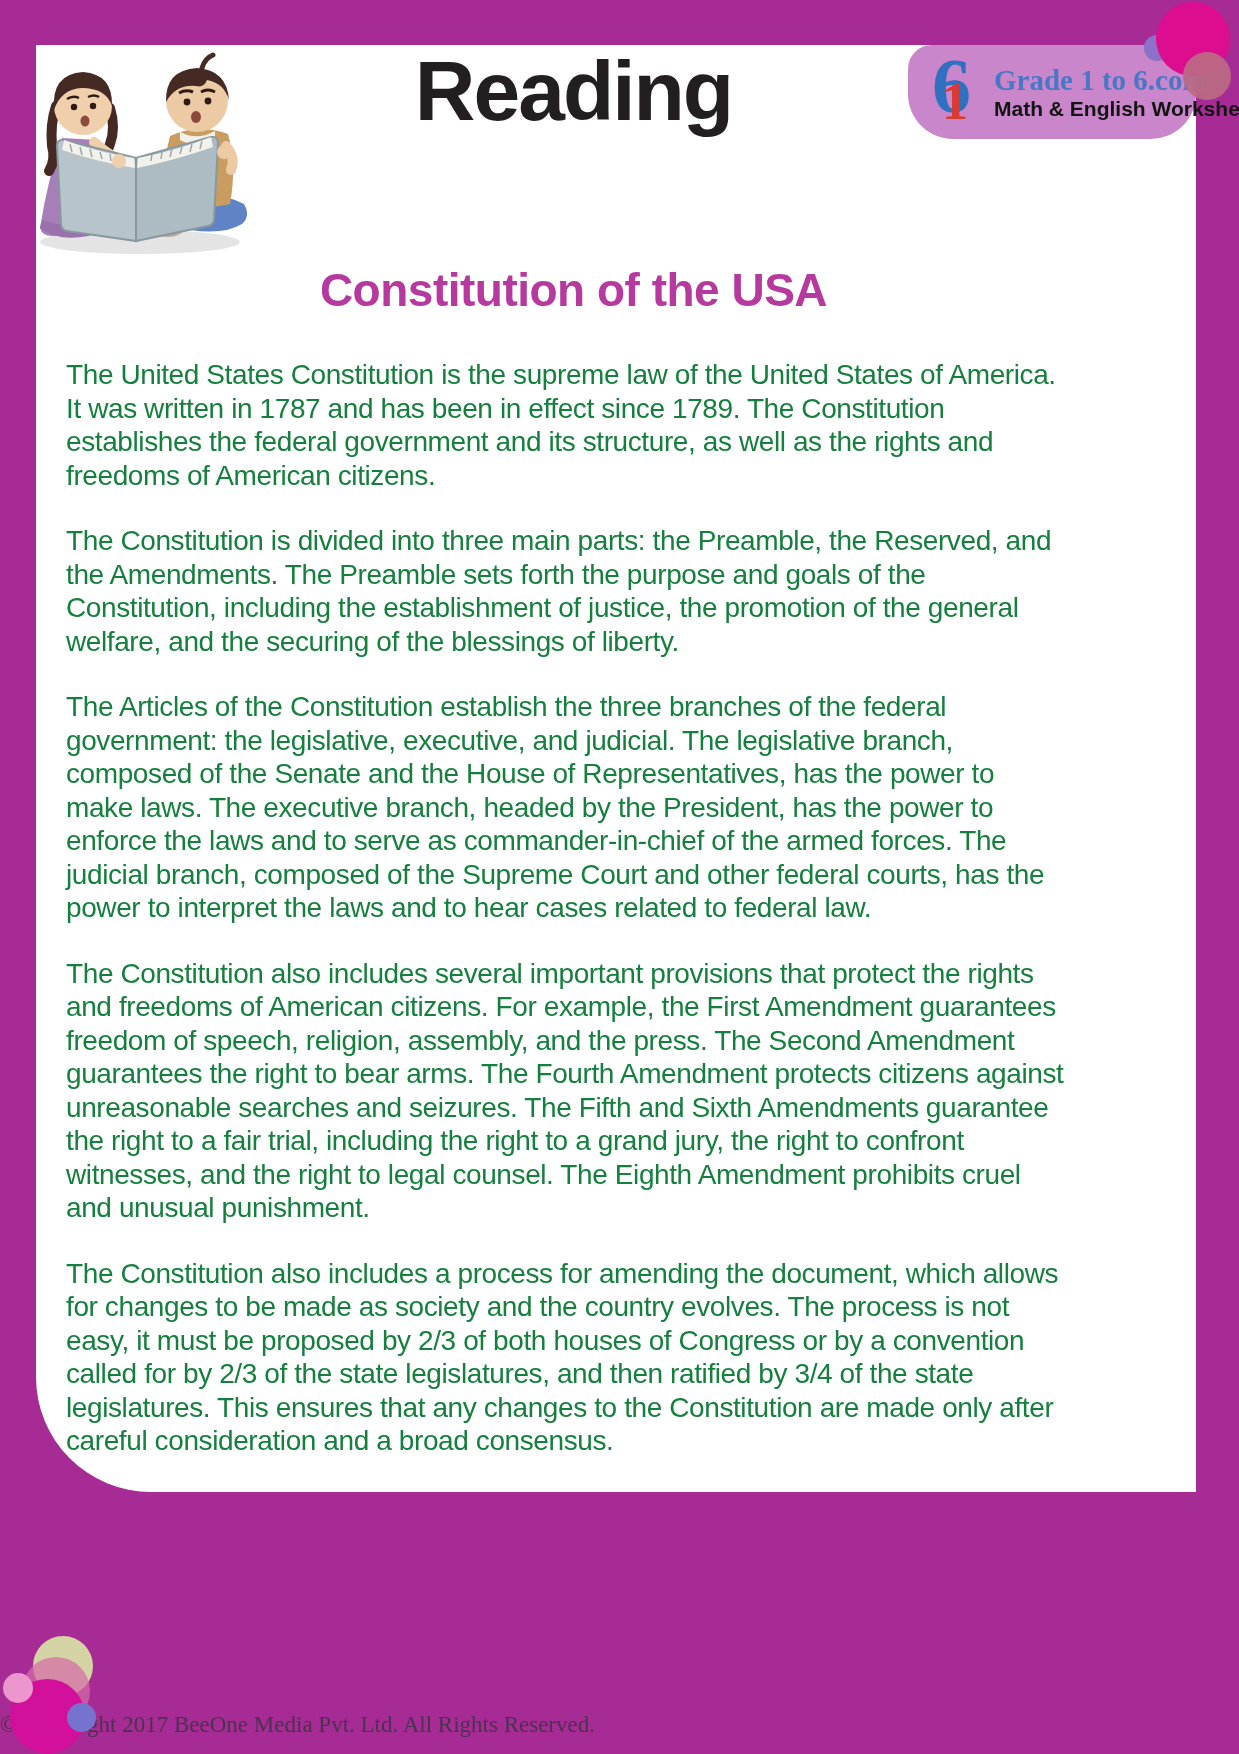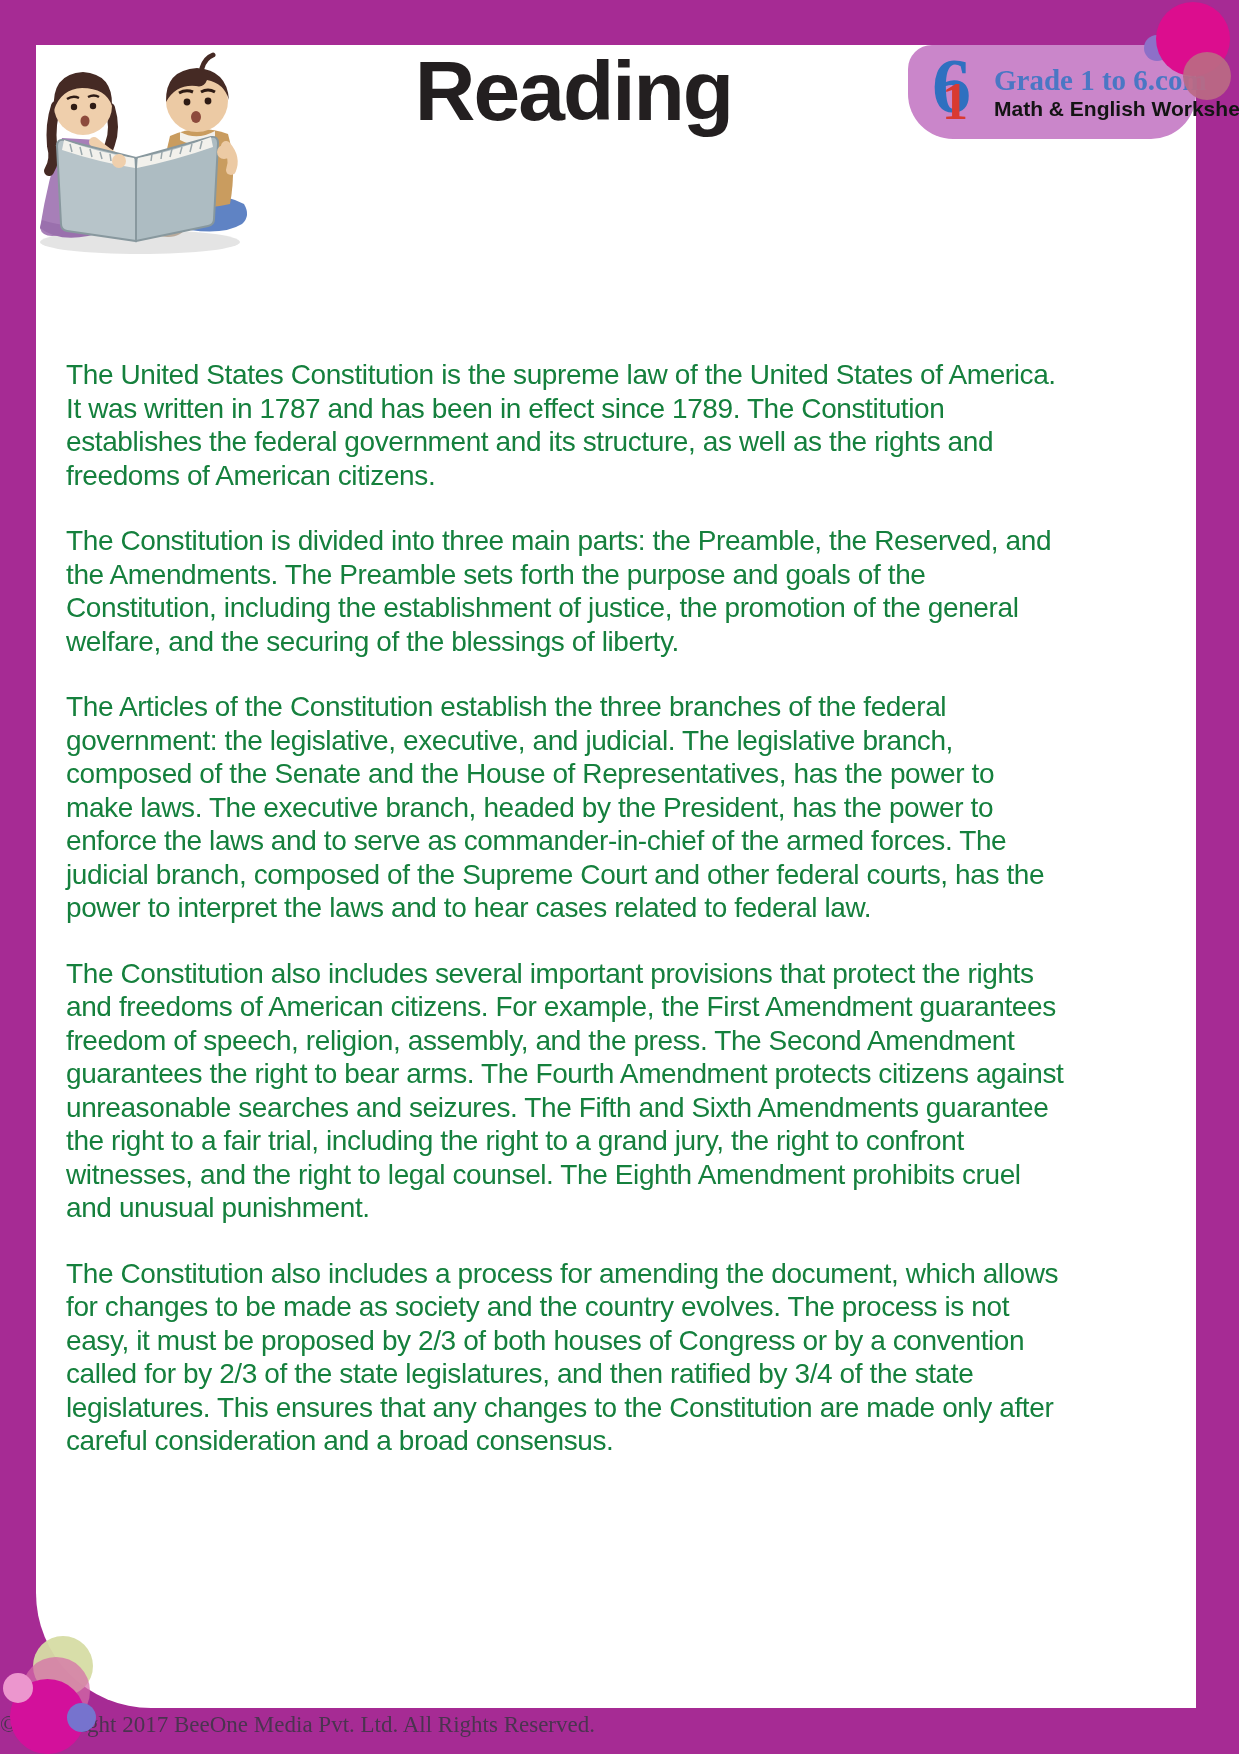--- a/index.html
+++ b/index.html
@@ -8,21 +8,21 @@
     position: relative;
     background: #a62b94;
     overflow: hidden;
     font-family: "Liberation Sans", sans-serif;
   }
 
   
   .sheet {
     position: absolute;
     left: 36px; top: 45px;
-    width: 1160px; height: 1663px;
+    width: 1160px; height: 1447px;
     background: #ffffff;
     border-radius: 0 0 0 115px;
     z-index: 1;
   }
 
   
   .title-block {
     position: absolute;
     top: 2px; left: 0;
     width: 1075px;
@@ -137,20 +137,21 @@
     z-index: 8;
   }
 </style>
 </head>
 <body>
 
 <div class="sheet">
   <div class="title-block">
     <div class="main-title">Reading</div>
   </div>
+  <div class="subtitle">Constitution of the USA</div>
 
   <div class="passage">
     <p>The United States Constitution is the supreme law of the United States of America. It was written in 1787 and has been in effect since 1789. The Constitution establishes the federal government and its structure, as well as the rights and freedoms of American citizens.</p>
     <p>The Constitution is divided into three main parts: the Preamble, the Reserved, and the Amendments. The Preamble sets forth the purpose and goals of the Constitution, including the establishment of justice, the promotion of the general welfare, and the securing of the blessings of liberty.</p>
     <p>The Articles of the Constitution establish the three branches of the federal government: the legislative, executive, and judicial. The legislative branch, composed of the Senate and the House of Representatives, has the power to make laws. The executive branch, headed by the President, has the power to enforce the laws and to serve as commander-in-chief of the armed forces. The judicial branch, composed of the Supreme Court and other federal courts, has the power to interpret the laws and to hear cases related to federal law.</p>
     <p>The Constitution also includes several important provisions that protect the rights and freedoms of American citizens. For example, the First Amendment guarantees freedom of speech, religion, assembly, and the press. The Second Amendment guarantees the right to bear arms. The Fourth Amendment protects citizens against unreasonable searches and seizures. The Fifth and Sixth Amendments guarantee the right to a fair trial, including the right to a grand jury, the right to confront witnesses, and the right to legal counsel. The Eighth Amendment prohibits cruel and unusual punishment.</p>
     <p>The Constitution also includes a process for amending the document, which allows for changes to be made as society and the country evolves. The process is not easy, it must be proposed by 2/3 of both houses of Congress or by a convention called for by 2/3 of the state legislatures, and then ratified by 3/4 of the state legislatures. This ensures that any changes to the Constitution are made only after careful consideration and a broad consensus.</p>
   </div>
 </div>
 

